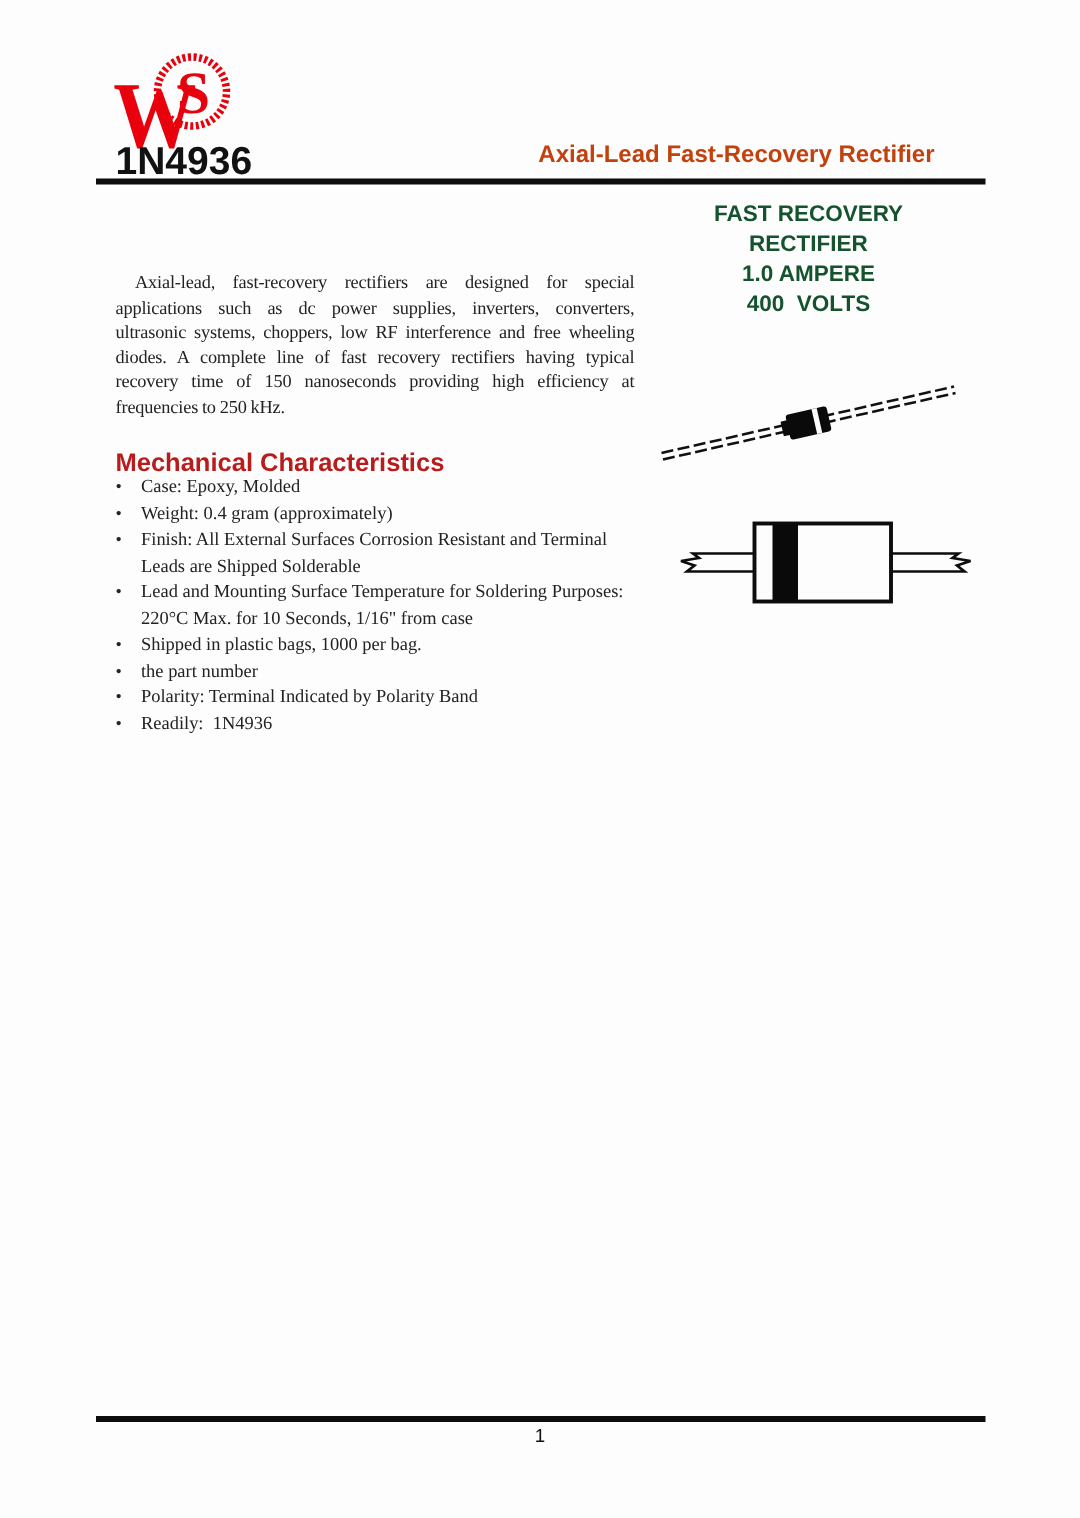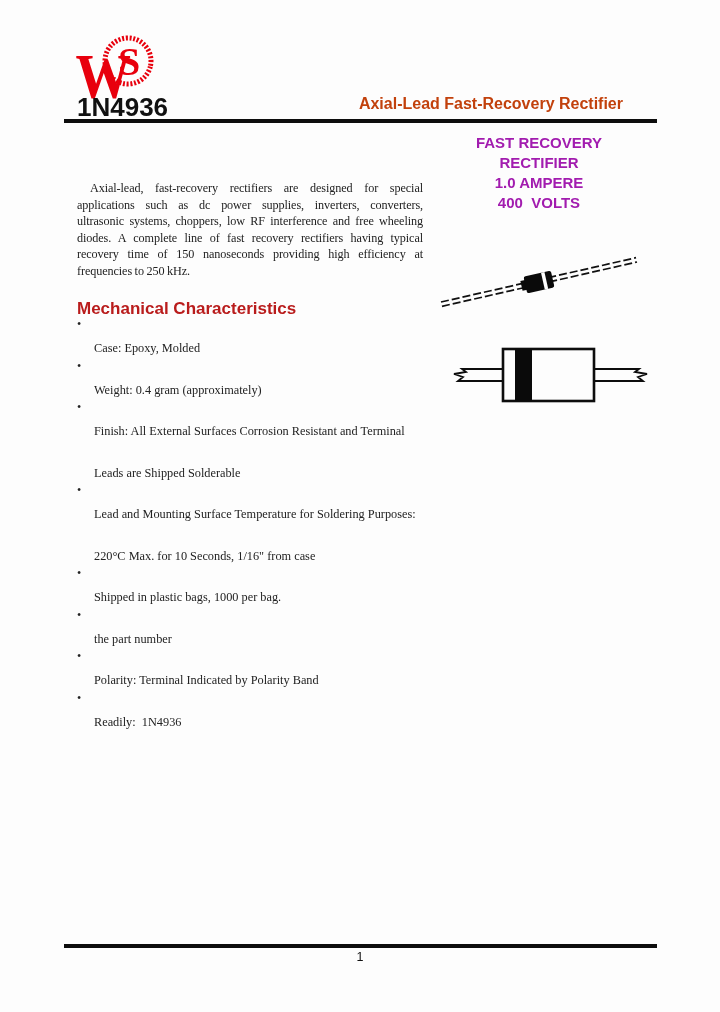--- a/index.html
+++ b/index.html
@@ -11,39 +11,39 @@
   .part-number{position:absolute;left:77px;top:92px;margin:0;
         font-family:"Liberation Sans",sans-serif;font-size:26px;font-weight:bold;color:#111;}
   .doc-title{position:absolute;right:97px;top:95px;margin:0;
         font-family:"Liberation Sans",sans-serif;font-size:16px;font-weight:bold;color:#c2410c;}
   .rule{position:absolute;left:64px;width:593px;height:4px;background:#0d0d0d;}
   .rule-top{top:119px;}
   .rule-bottom{top:944px;}
 
   
   .summary{position:absolute;left:450px;top:133px;width:178px;text-align:center;
-        font-family:"Liberation Sans",sans-serif;font-size:15px;font-weight:bold;color:#a21caf;}
+        font-family:"Liberation Sans",sans-serif;font-size:15px;font-weight:bold;color:#14532d;}
   .summary div{line-height:20px;white-space:pre;}
 
   
   .description{position:absolute;left:77px;top:180px;width:346px;
         font-size:12.2px;line-height:16.6px;letter-spacing:-0.1px;word-spacing:-0.4px;color:#222;}
   .para-line{text-align:justify;text-align-last:justify;}
   .para-line.first{text-indent:13px;}
   .para-line.last{text-align-last:left;}
 
   
   .mech-heading{position:absolute;left:77px;top:299px;margin:0;
         font-family:Liberation Sans, sans-serif;font-size:17px;font-weight:bold;color:#b91c1c;}
   .bullets{position:absolute;left:77px;top:316px;width:390px;margin:0;padding:0;list-style:none;
         font-size:12.3px;color:#222;}
   .bullets li{display:flex;margin:0;padding:0;}
   .bullet-char{flex:0 0 17px;line-height:17.5px;font-size:12px;}
   .bullet-lines{flex:1;}
-  .bullet-lines div{line-height:17.5px;white-space:pre;margin-top:24px;}
+  .bullet-lines div{line-height:17.5px;white-space:pre;}
 
   
   .diode-photo{position:absolute;left:436px;top:250px;}
   .diode-outline{position:absolute;left:443px;top:342px;}
 
   
   .page-number{position:absolute;left:0;top:950px;width:720px;text-align:center;
         font-family:"Liberation Sans",sans-serif;font-size:12.5px;color:#111;}
 </style>
 </head>

